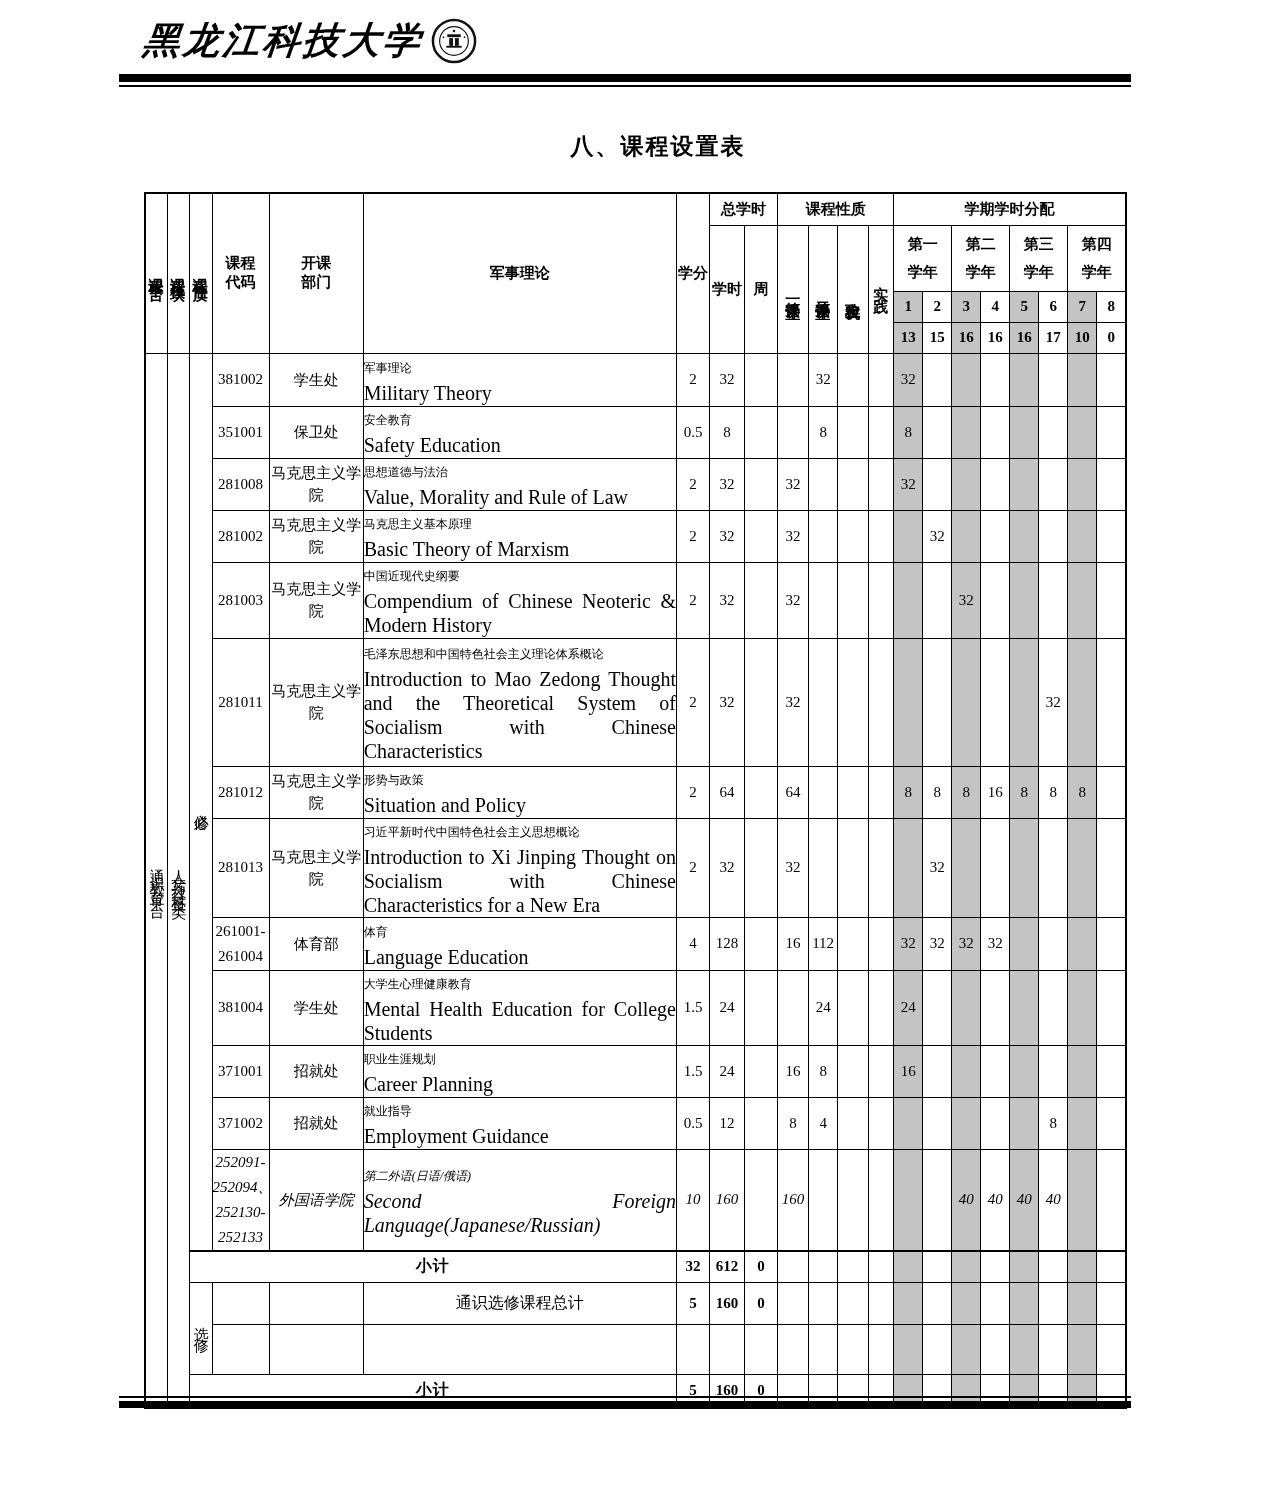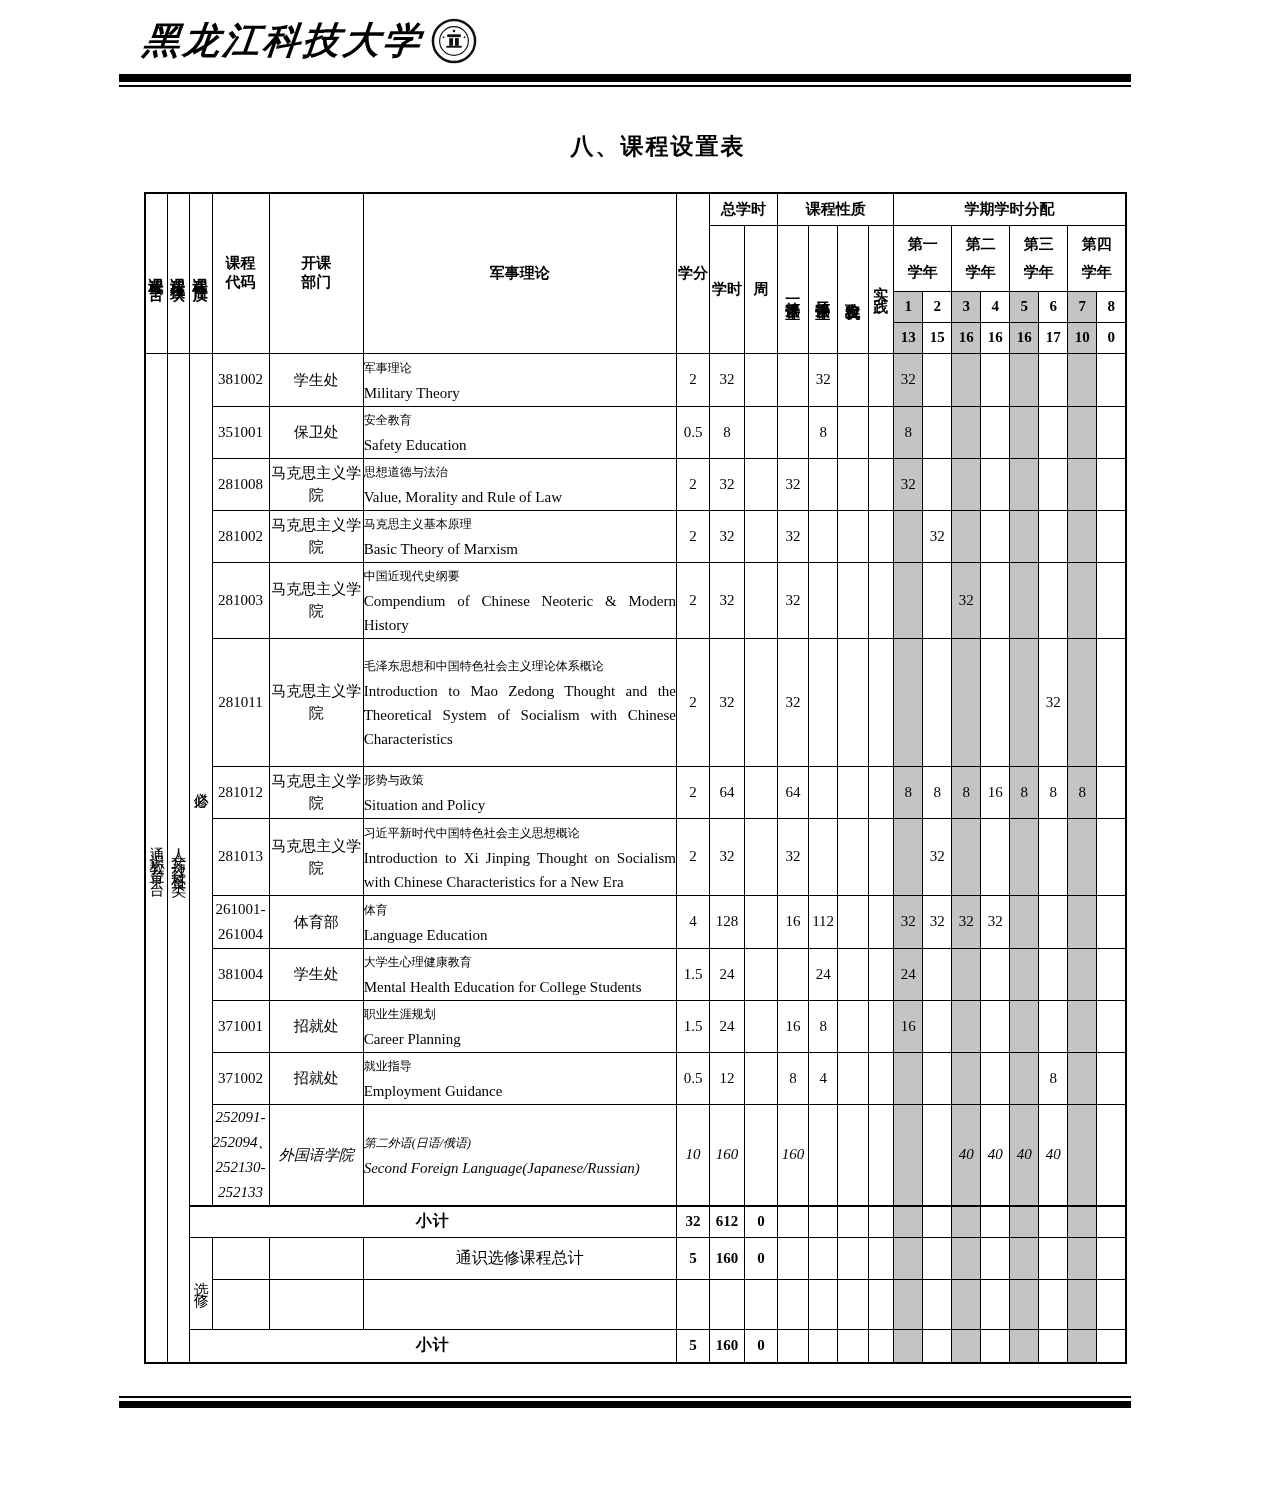--- a/index.html
+++ b/index.html
@@ -45,21 +45,21 @@
     writing-mode: vertical-rl; text-orientation: upright;
     display: inline-block; line-height: 1.15; letter-spacing: 3px;
   }
   .vwide { letter-spacing: 7px; }
   .shade { background: #c4c4c4; }
   .b { font-weight: bold; }
   .thick-top { border-top-width: 2px !important; }
 
   td.name-cell { text-align: left; padding: 2px 6px; }
   td.name-cell .zh { font-size: 12px; line-height: 26px; text-align: justify; }
-  td.name-cell .en { font-size: 15px; line-height: 24px; text-align: justify; }
+  td.name-cell .en { font-size: 20px; line-height: 24px; text-align: justify; }
   td.code-cell { font-size: 15px; line-height: 25px; }
   td.dept-cell { padding: 0 7px; line-height: 22px; }
   td.num { font-size: 15px; }
   .subtotal-label { font-weight: bold; font-size: 16px; letter-spacing: 1px; }
   td.elect-name { text-align: left; padding-left: 6px; font-size: 16px; }
 
   
   .pfooter { position: absolute; left: 119px; width: 1012px; top: 1396px; }
   .rule-bot-thin  { height: 2px; background:#000; }
   .rule-bot-thick { height: 7px; background:#000; margin-top: 3px; }

